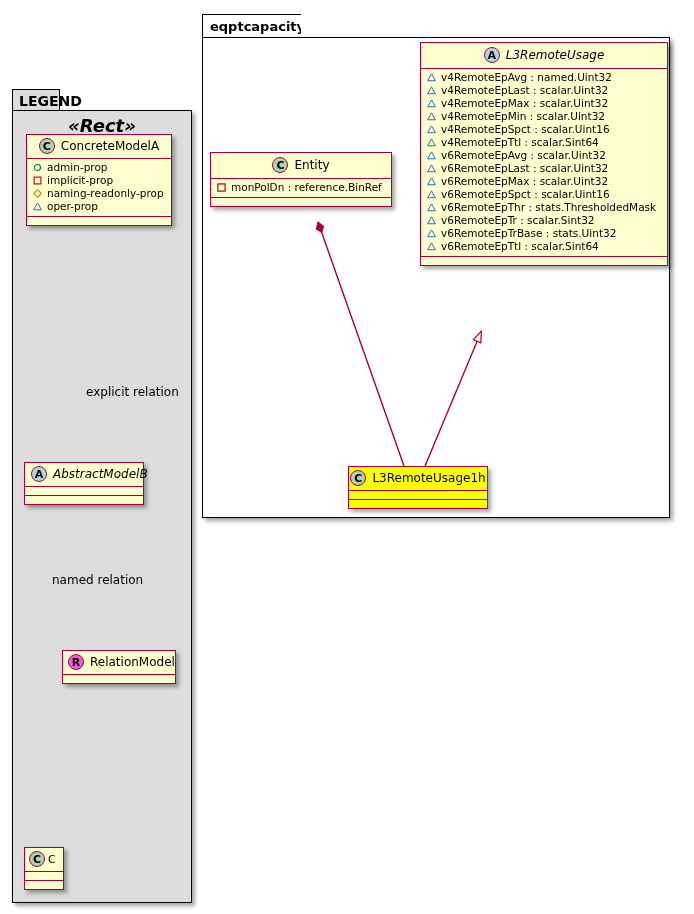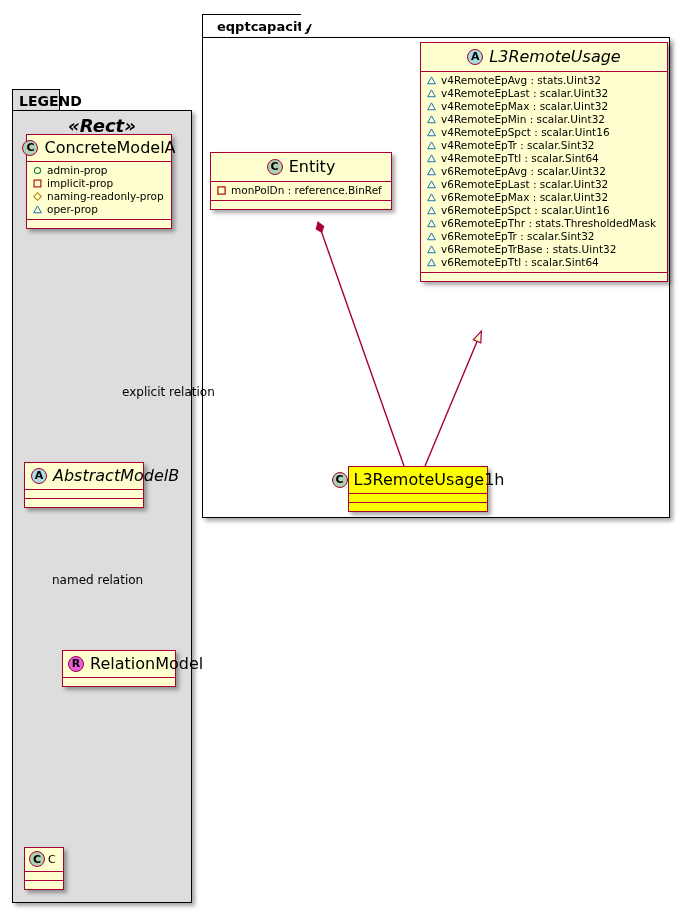--- a/index.html
+++ b/index.html
@@ -26,21 +26,21 @@
   .uml-class .title-row {
     display: flex;
     align-items: center;
     justify-content: center;
     gap: 6px;
     padding: 4px 8px 5px 8px;
     border-bottom: 1px solid #A80036;
     white-space: nowrap;
   }
   .uml-class .title-text {
-    font-size: 16px;
+    font-size: 12px;
     color: #000000;
   }
   .uml-class.abstract .title-text { font-style: italic; }
 
   .attr-compartment {
     padding: 2px 4px 3px 4px;
     border-bottom: 1px solid #A80036;
   }
   .attr-row {
     display: flex;
@@ -88,21 +88,21 @@
     box-shadow: 3px 3px 4px rgba(0,0,0,0.35);
   }
   .package-tab {
     position: absolute;
     box-sizing: border-box;
     border: 1.5px solid #000000;
     border-bottom: none;
     background: #FFFFFF;
     display: flex;
     align-items: center;
-    padding-left: 14px;
+    padding-left: 7px;
     font-size: 13px;
     font-weight: bold;
     color: #000;
   }
   .package-tab::after {
     content: "";
     position: absolute;
     right: -16px;
     top: -1.5px;
     width: 0; height: 0;
@@ -218,21 +218,21 @@
 <div class="uml-class abstract" style="left:420px; top:42px; width:248px;">
   <div class="title-row">
     <span class="circ circ-A">A</span>
     <span class="title-text">L3RemoteUsage</span>
   </div>
   <div class="attr-compartment">
     <div class="attr-row">
       <svg class="pmark" viewBox="0 0 10 10">
           <path d="M5,1 L9.3,8.6 L0.7,8.6 z" fill="none" stroke="#1E6FBF" stroke-width="1.1"></path>
         </svg>
-      <span class="attr-text">v4RemoteEpAvg : stats.Uint32</span>
+      <span class="attr-text">v4RemoteEpAvg : named.Uint32</span>
     </div>
     <div class="attr-row">
       <svg class="pmark" viewBox="0 0 10 10">
           <path d="M5,1 L9.3,8.6 L0.7,8.6 z" fill="none" stroke="#1E6FBF" stroke-width="1.1"></path>
         </svg>
       <span class="attr-text">v4RemoteEpLast : scalar.Uint32</span>
     </div>
     <div class="attr-row">
       <svg class="pmark" viewBox="0 0 10 10">
           <path d="M5,1 L9.3,8.6 L0.7,8.6 z" fill="none" stroke="#1E6FBF" stroke-width="1.1"></path>
@@ -243,26 +243,20 @@
       <svg class="pmark" viewBox="0 0 10 10">
           <path d="M5,1 L9.3,8.6 L0.7,8.6 z" fill="none" stroke="#1E6FBF" stroke-width="1.1"></path>
         </svg>
       <span class="attr-text">v4RemoteEpMin : scalar.Uint32</span>
     </div>
     <div class="attr-row">
       <svg class="pmark" viewBox="0 0 10 10">
           <path d="M5,1 L9.3,8.6 L0.7,8.6 z" fill="none" stroke="#1E6FBF" stroke-width="1.1"></path>
         </svg>
       <span class="attr-text">v4RemoteEpSpct : scalar.Uint16</span>
-    </div>
-    <div class="attr-row">
-      <svg class="pmark" viewBox="0 0 10 10">
-          <path d="M5,1 L9.3,8.6 L0.7,8.6 z" fill="none" stroke="#1E6FBF" stroke-width="1.1"></path>
-        </svg>
-      <span class="attr-text">v4RemoteEpTr : scalar.Sint32</span>
     </div>
     <div class="attr-row">
       <svg class="pmark" viewBox="0 0 10 10">
           <path d="M5,1 L9.3,8.6 L0.7,8.6 z" fill="none" stroke="#1E6FBF" stroke-width="1.1"></path>
         </svg>
       <span class="attr-text">v4RemoteEpTtl : scalar.Sint64</span>
     </div>
     <div class="attr-row">
       <svg class="pmark" viewBox="0 0 10 10">
           <path d="M5,1 L9.3,8.6 L0.7,8.6 z" fill="none" stroke="#1E6FBF" stroke-width="1.1"></path>
@@ -358,21 +352,21 @@
     <div class="attr-row">
       <svg class="pmark" viewBox="0 0 10 10">
         <path d="M5,1 L9.3,8.6 L0.7,8.6 z" fill="none" stroke="#1E6FBF" stroke-width="1.1"></path>
       </svg>
       <span class="attr-text">oper-prop</span>
     </div>
   </div>
   <div class="method-compartment"></div>
 </div>
 
-<div class="edge-label" style="left:86px; top:385px;margin-left:36px;">explicit relation</div>
+<div class="edge-label" style="left:86px; top:385px;">explicit relation</div>
 
 <div class="uml-class abstract" style="left:24px; top:462px; width:120px;">
   <div class="title-row" style="padding:3px 6px 4px 6px; justify-content:flex-start;">
     <span class="circ circ-A">A</span>
     <span class="title-text">AbstractModelB</span>
   </div>
   <div class="attr-compartment" style="height:8px; padding:0;"></div>
   <div class="method-compartment"></div>
 </div>
 

